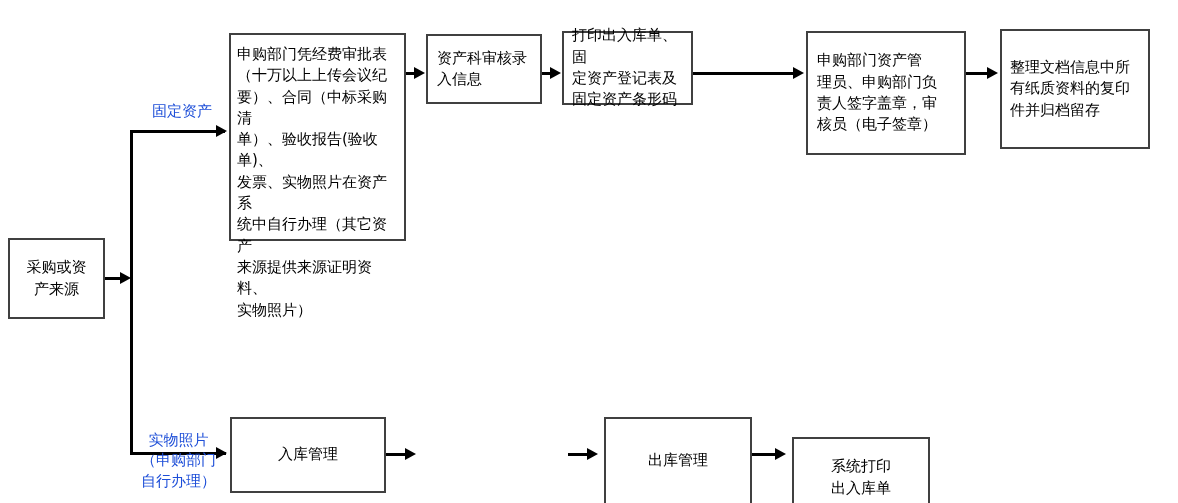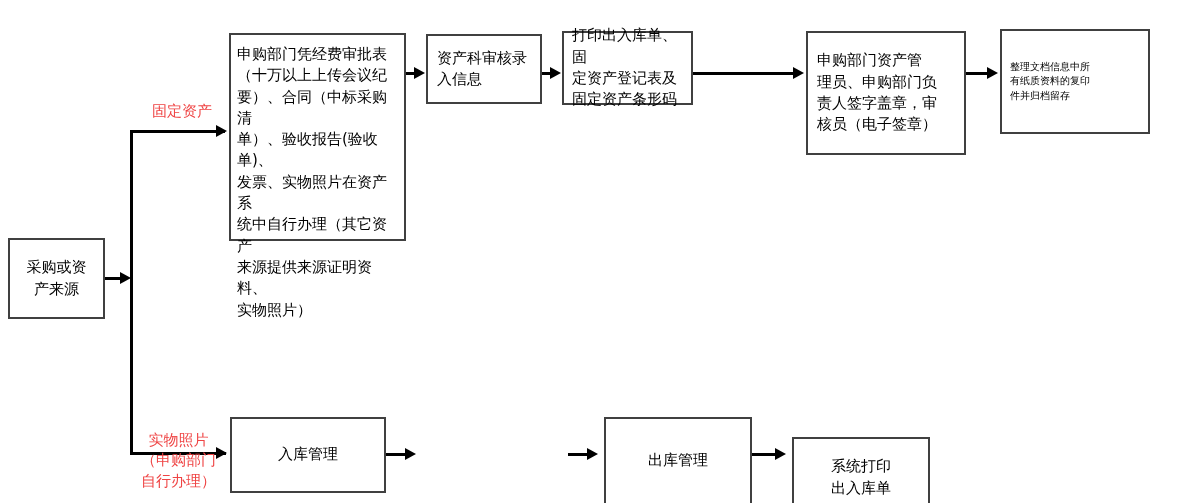--- a/index.html
+++ b/index.html
@@ -36,21 +36,21 @@
   
   #n-source      { left: 8px;   top: 238px; width: 97px;  height: 81px;  font-size: 15px; }
   #n-fa1         { left: 229px; top: 33px;  width: 177px; height: 208px; font-size: 15px;
                    align-items: flex-start; padding-top: 9px; text-align: left; }
   #n-fa2         { left: 426px; top: 34px;  width: 116px; height: 70px;  font-size: 15px;
                    text-align: left; padding-left: 9px; }
   #n-fa3         { left: 562px; top: 31px;  width: 131px; height: 74px;  font-size: 15px;
                    text-align: left; padding-left: 8px; }
   #n-fa4         { left: 806px; top: 31px;  width: 160px; height: 124px; font-size: 15px;
                    text-align: left; padding-left: 9px; }
-  #n-fa5         { left: 1000px;top: 29px;  width: 150px; height: 105px;  font-size: 10px;
+  #n-fa5         { left: 1000px;top: 29px;  width: 150px; height: 120px;  font-size: 15px;
                    text-align: left; padding-left: 8px; }
   #n-lv1         { left: 230px; top: 417px; width: 156px; height: 76px;  font-size: 15px; }
   #n-lv2         { left: 420px; top: 417px; width: 148px; height: 76px;  font-size: 15px; }
   #n-lv3         { left: 604px; top: 417px; width: 148px; height: 88px;  font-size: 15px; }
   #n-lv4         { left: 792px; top: 437px; width: 138px; height: 81px;  font-size: 15px; }
 
   
   .hline, .vline {
     position: absolute;
     background: #000000;
@@ -61,21 +61,21 @@
     position: absolute;
     width: 0;
     height: 0;
     border-top: 6px solid transparent;
     border-bottom: 6px solid transparent;
     border-left: 11px solid #000000;
   }
 
   .edge-label {
     position: absolute;
-    color: #ef4444;
+    color: #1d4ed8;
     font-size: 15px;
     line-height: 1.35;
     white-space: pre-line;
     text-align: center;
   }
 </style>
 </head>
 <body>
 
 <div id="canvas">

